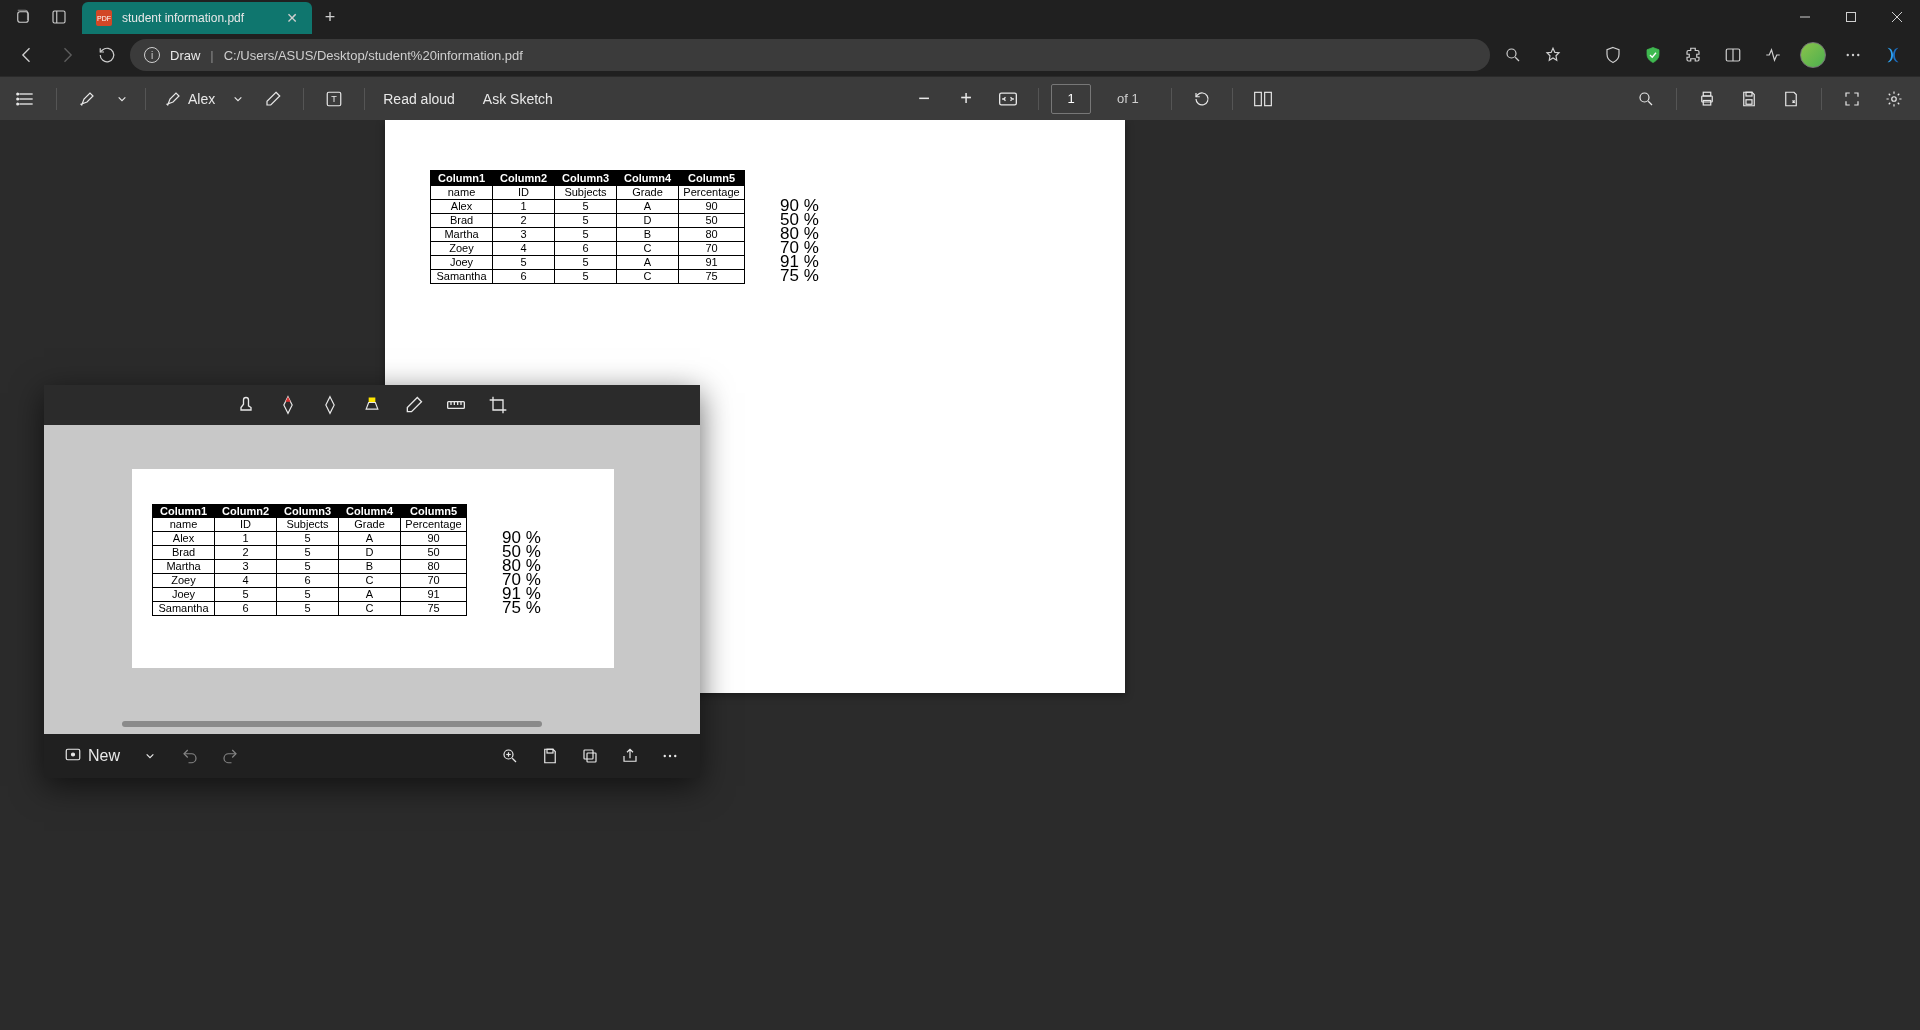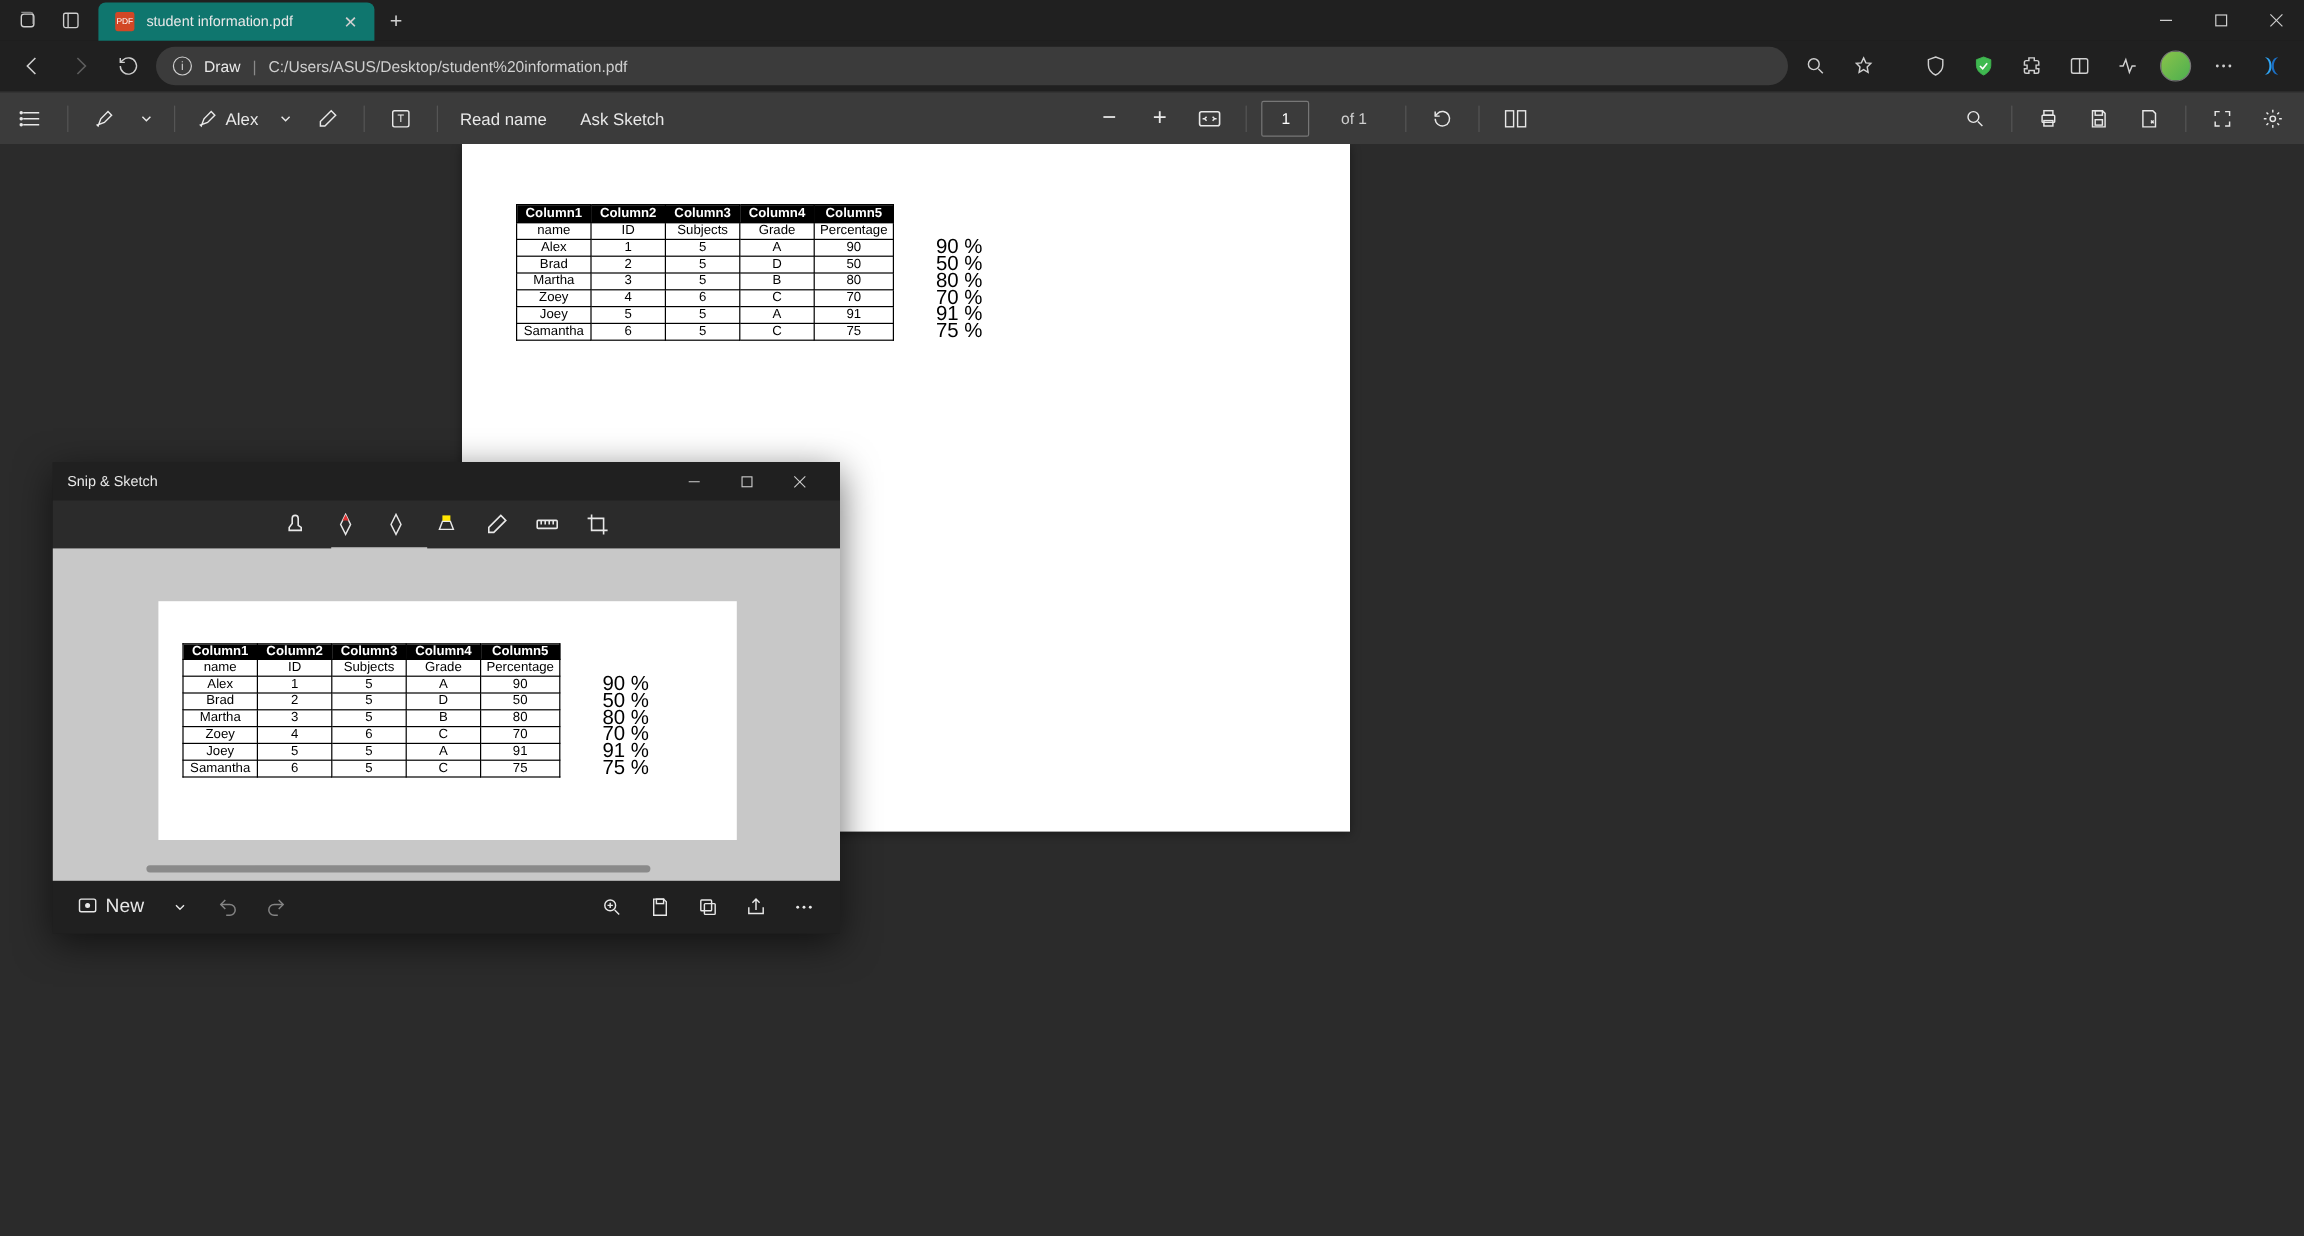--- a/index.html
+++ b/index.html
@@ -235,21 +235,21 @@
   </div>
   <div class="sep"></div>
   <div class="pbtn">
     <svg width="18" height="18" viewBox="0 0 24 24" fill="none" stroke="#e8e8e8" stroke-width="1.6">
         <rect x="3" y="3" width="18" height="18" rx="2"></rect>
         <text x="12" y="16" font-size="12" text-anchor="middle" fill="#e8e8e8" stroke="none">T</text>
       </svg>
   </div>
   <div class="sep"></div>
   <div class="pbtn">
-    <span>Read name</span>
+    <span>Read aloud</span>
   </div>
   <div class="pbtn" style="margin-left:10px;">
     <span>Ask Sketch</span>
   </div>
 
   <div class="grow"></div>
 
   <div class="pbtn" style="font-size:20px;">−</div>
   <div class="pbtn" style="font-size:20px;">+</div>
   <div class="pbtn">
@@ -395,40 +395,20 @@
         <div>80 %</div>
         <div>70 %</div>
         <div>91 %</div>
         <div>75 %</div>
       </div>
     </div>
   </div>
 </div>
 
 <div class="snip-window">
-  <div class="snip-title">
-    <span>Snip &amp; Sketch</span>
-    <div class="spacer"></div>
-    <div class="wc">
-        <svg width="11" height="11" viewBox="0 0 12 12">
-          <line x1="1" y1="6" x2="11" y2="6" stroke="#cfcfcf" stroke-width="1"></line>
-        </svg>
-      </div>
-    <div class="wc">
-        <svg width="11" height="11" viewBox="0 0 12 12" fill="none" stroke="#cfcfcf" stroke-width="1">
-          <rect x="1.5" y="1.5" width="9" height="9"></rect>
-        </svg>
-      </div>
-    <div class="wc">
-        <svg width="11" height="11" viewBox="0 0 12 12" stroke="#cfcfcf" stroke-width="1">
-          <line x1="1" y1="1" x2="11" y2="11"></line>
-          <line x1="11" y1="1" x2="1" y2="11"></line>
-        </svg>
-      </div>
-  </div>
   <div class="snip-tools">
     <div class="tool">
         <svg width="20" height="20" viewBox="0 0 24 24" fill="none" stroke="#e8e8e8" stroke-width="1.6">
           <path d="M9 11V6a3 3 0 1 1 6 0v7l3 2v3H6v-3l3-4z"></path>
         </svg>
       </div>
     <div class="tool">
         <svg width="20" height="20" viewBox="0 0 24 24">
           <path d="M12 2l5 10-5 10-5-10z" fill="none" stroke="#e8e8e8" stroke-width="1.4"></path>
           <path d="M12 2l3 6h-6z" fill="#e03131"></path>

